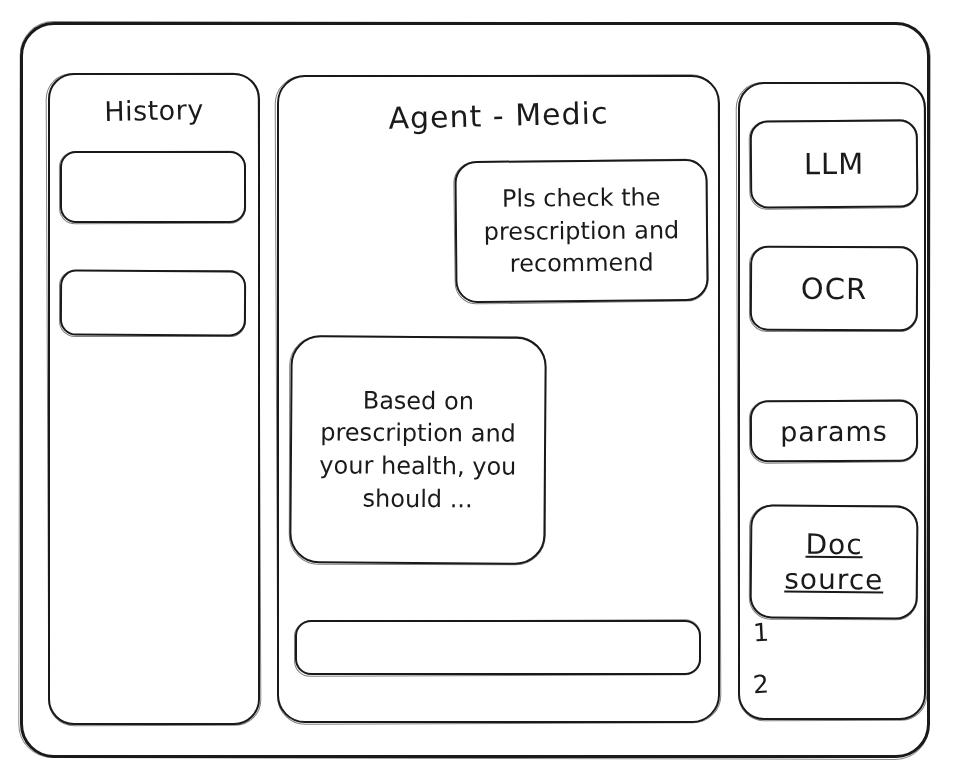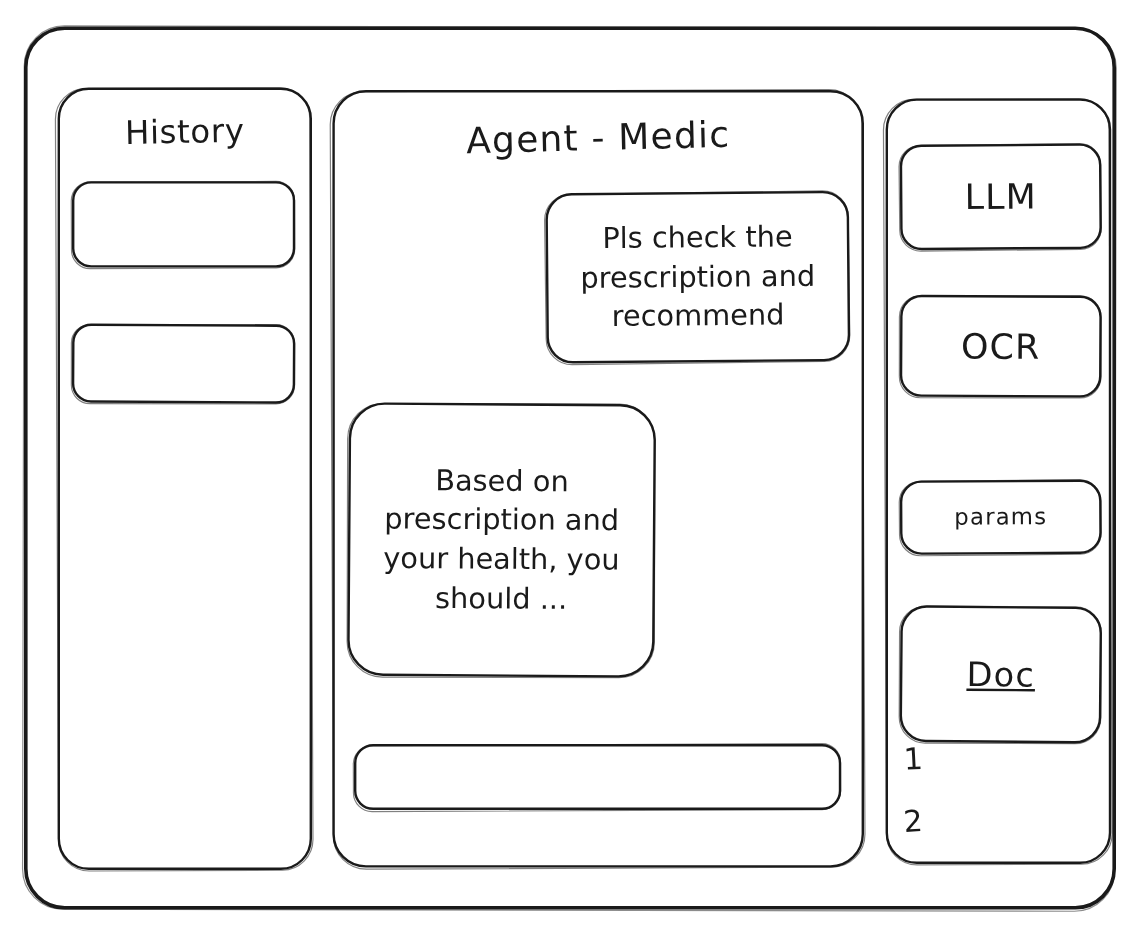--- a/index.html
+++ b/index.html
@@ -142,21 +142,21 @@
     border-radius: 18px;
     border-width: 2.8px;
     display: flex;
     align-items: center;
     justify-content: center;
     font-size: 29px;
     letter-spacing: 1px;
   }
   #tool-llm    { top: 120px; height: 88px; transform: rotate(-0.4deg); }
   #tool-ocr    { top: 212px; height: 85px; transform: rotate(0.3deg); margin-top: 34px;  }
-  #tool-params { top: 400px; height: 62px; font-size: 19px; transform: rotate(-0.3deg); }
+  #tool-params { top: 400px; height: 62px; font-size: 27px; transform: rotate(-0.3deg); }
   #tool-docsource {
     top: 505px; height: 114px;
     font-size: 28px;
     line-height: 1.25;
     flex-direction: column;
     border-radius: 22px;
     transform: rotate(0.5deg);
   }
 
   .source-ref {
@@ -204,18 +204,19 @@
   <div class="sketch tool-button" id="tool-ocr">
     <span>OCR</span>
   </div>
 
   <div class="sketch tool-button" id="tool-params">
     <span>params</span>
   </div>
 
   <div class="sketch tool-button" id="tool-docsource">
     <span class="nowrap-line">Doc</span>
+    <span class="nowrap-line">source</span>
   </div>
 
   <div class="source-ref" id="source-ref-1">1</div>
   <div class="source-ref" id="source-ref-2">2</div>
 
 </div>
 
 </body></html>

